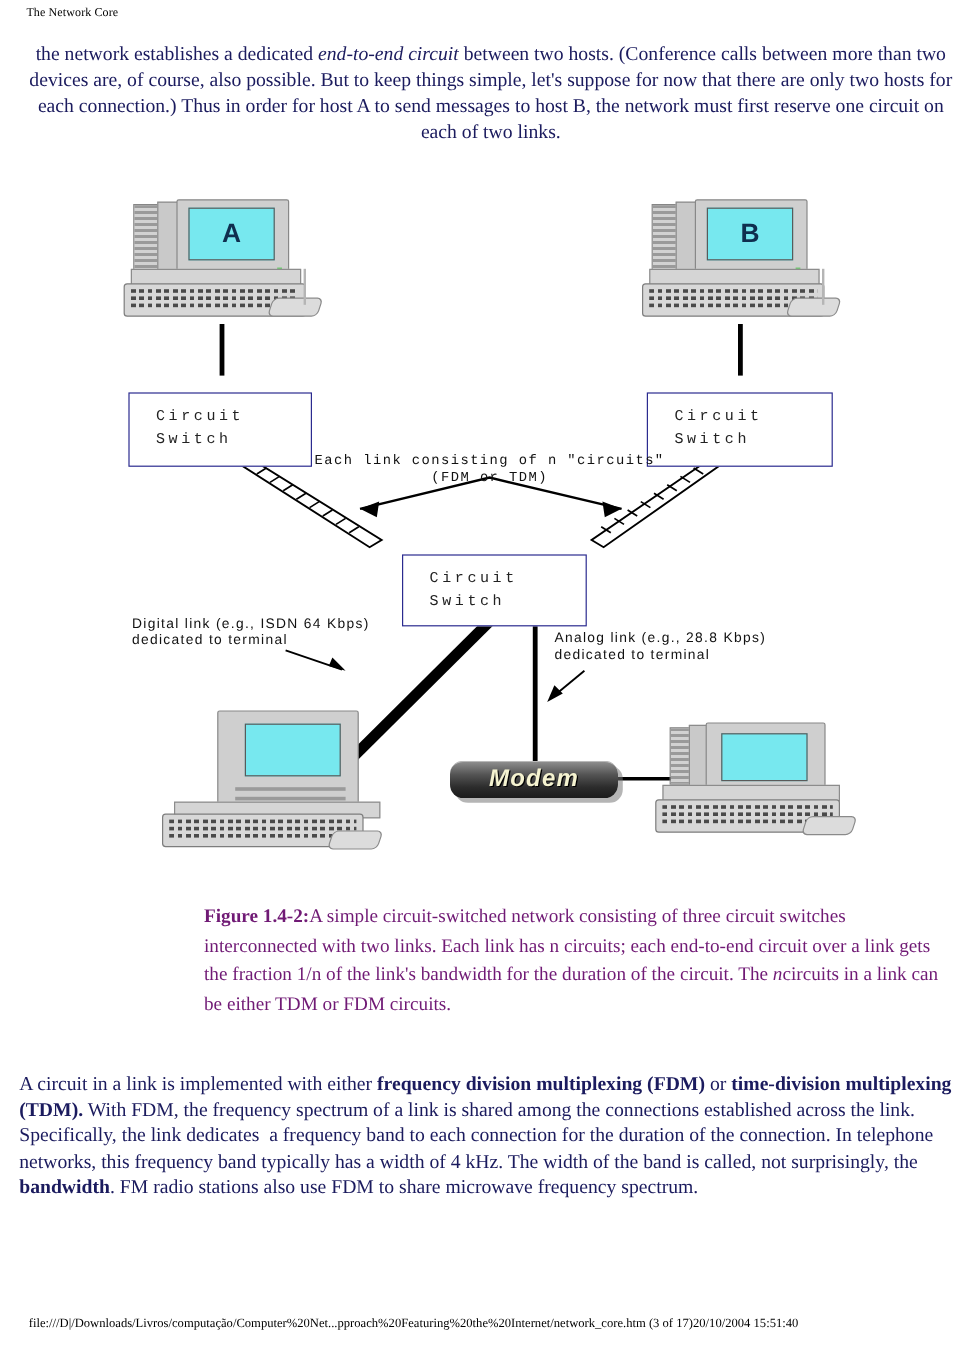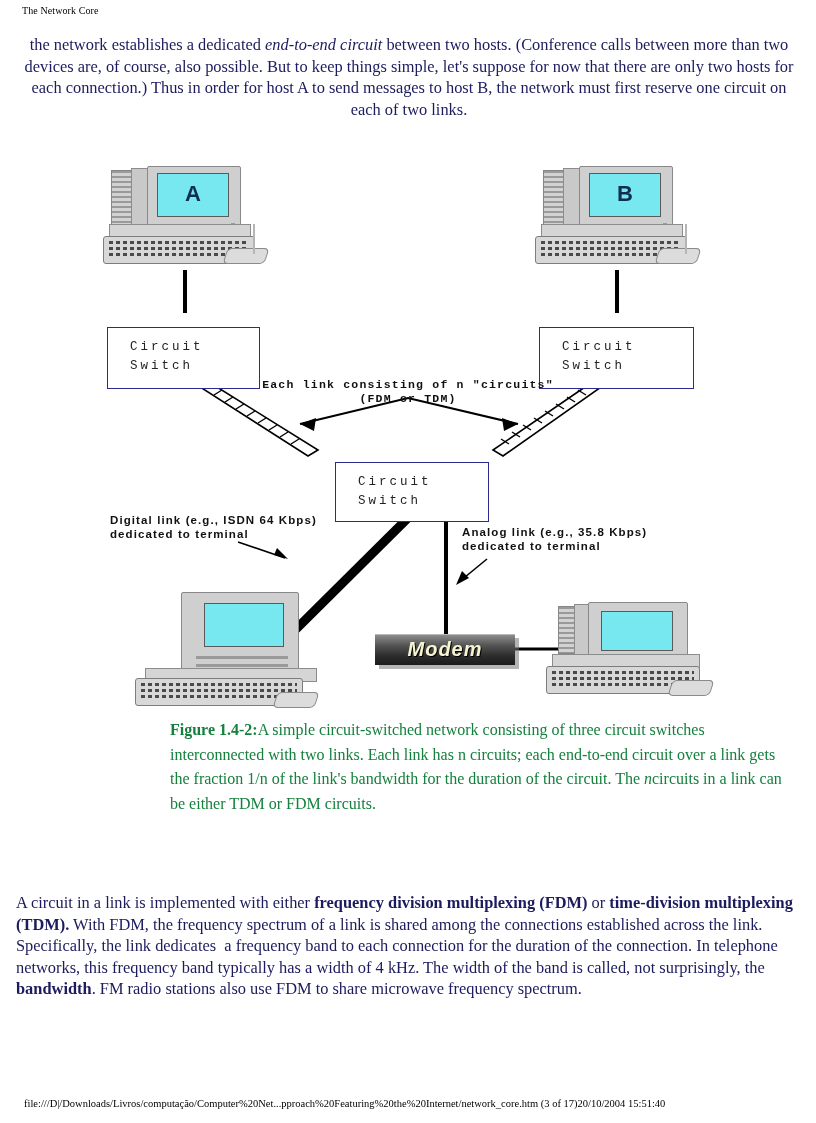--- a/index.html
+++ b/index.html
@@ -44,23 +44,23 @@
     top: 892px;
     width: 786px;
   }
   .para i { font-style: italic; }
   .para b { font-weight: bold; }
 
   
   .caption {
     position: absolute;
     left: 170px;
-    top: 718px;
+    top: 752px;
     width: 617px;
-    color: #15803d;
+    color: #701a75;
     font-size: 16px;
     line-height: 24.5px;
   }
   .caption b { font-weight: bold; }
   .caption i { font-style: italic; }
 
   
   .footer {
     position: absolute;
     left: 24px;
@@ -95,21 +95,21 @@
     margin-top: 14px;
   }
   #switch-left  { left: 107px; top: 163px; width: 153px; height: 62px; }
   #switch-right { left: 539px; top: 163px; width: 155px; height: 62px; }
   #switch-mid   { left: 335px; top: 298px; width: 154px; height: 60px; }
 
   
   .annot {
     position: absolute;
     font-family: "Liberation Sans", sans-serif;
-    font-weight: bold;
+    font-weight: normal;
     color: #111111;
     white-space: nowrap;
     line-height: 14px;
   }
   #label-link {
     left: 258px; top: 228px;
     font-family: "Liberation Mono", monospace;
     font-size: 11.5px;
     letter-spacing: 1.2px;
     text-align: center;
@@ -130,20 +130,21 @@
   
   #modem {
     position: absolute;
     left: 375px;
     top: 484px;
     width: 140px;
     height: 30px;
     background: linear-gradient(180deg,#8d8d8d 0%,#545454 35%,#2c2c2c 70%,#1b1b1b 100%);
     border-top: 1px solid #b9b9b9;
     box-shadow: 4px 4px 0 rgba(120,120,120,0.55);
+    border-radius: 11px;
   }
   #modem .modem-text {
     position: absolute;
     left: 0; right: 0; top: 3px;
     text-align: center;
     font-family: "Liberation Sans", sans-serif;
     font-weight: bold;
     font-style: italic;
     font-size: 20px;
     letter-spacing: 1px;
@@ -337,21 +338,21 @@
     <div>Each link consisting of n "circuits"</div>
     <div>(FDM or TDM)</div>
   </div>
 
   <div class="annot" id="label-digital">
     <div>Digital link (e.g., ISDN 64 Kbps)</div>
     <div>dedicated to terminal</div>
   </div>
 
   <div class="annot" id="label-analog">
-    <div>Analog link (e.g., 35.8 Kbps)</div>
+    <div>Analog link (e.g., 28.8 Kbps)</div>
     <div>dedicated to terminal</div>
   </div>
 
   <div id="modem">
     <div class="modem-text">Modem</div>
   </div>
 
   <div class="computer" style="left:125px; top:440px; width:210px; height:120px;">
     <div class="pc-monitor" style="left:56px; top:2px; width:116px; height:82px;">
       <div class="pc-screen" style="left:22px; top:10px; width:78px; height:42px;"></div>

